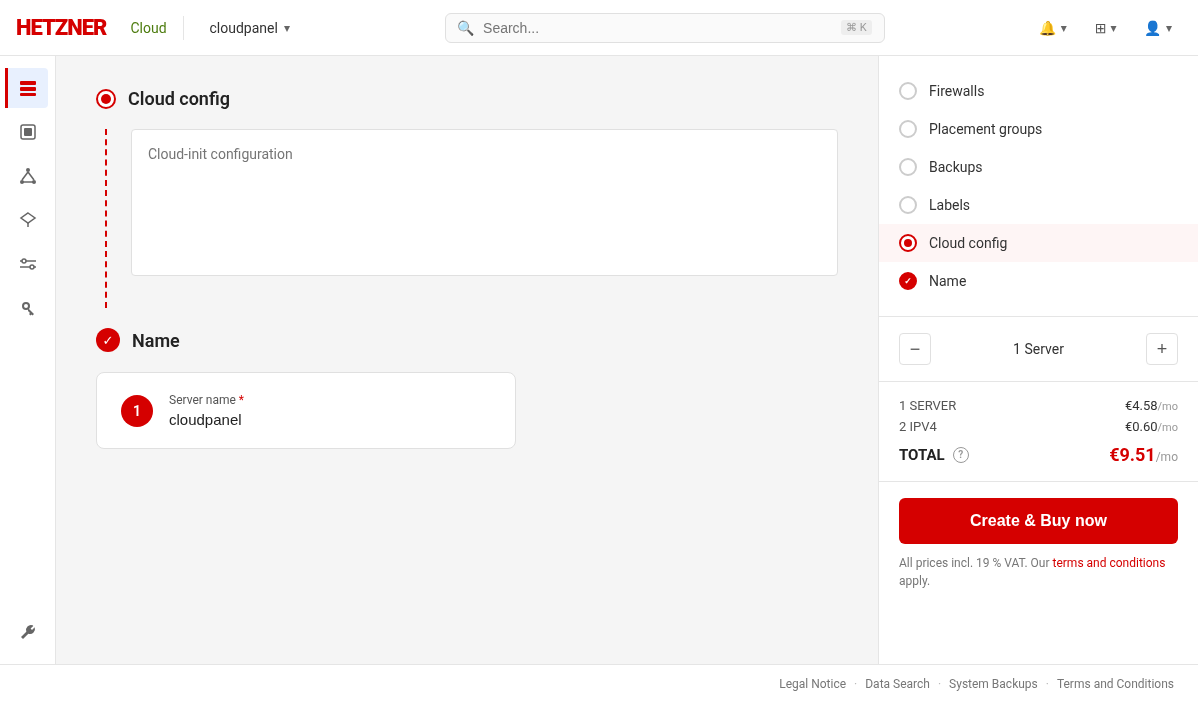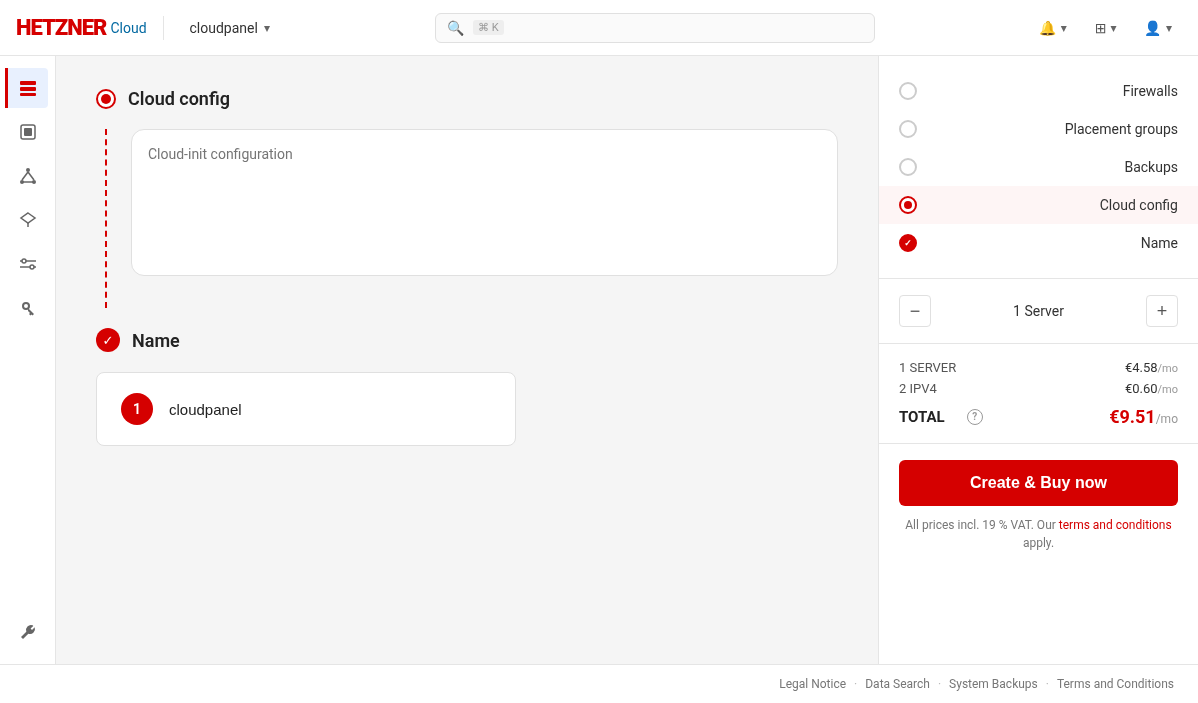--- a/index.html
+++ b/index.html
@@ -1,22 +1,22 @@
 <!DOCTYPE html>
 <html><head>
   <meta charset="utf-8">
   <style>
     * { box-sizing: border-box; margin: 0; padding: 0; }
     body { font-family: -apple-system, BlinkMacSystemFont, 'Segoe UI', Roboto, sans-serif; font-size: 14px; background: #f5f5f5; color: #333; display: flex; flex-direction: column; height: 100vh; overflow: hidden; }
 
     
     .topbar { display: flex; align-items: center; background: #fff; border-bottom: 1px solid #e5e5e5; height: 56px; padding: 0 16px; gap: 16px; flex-shrink: 0; }
-    .logo { display: flex; align-items: center; gap: 4px; }
+    .logo { display: flex; align-items: center; gap: 24px; }
     .logo-text { color: #d50000; font-size: 22px; font-weight: 900; letter-spacing: -1px; }
-    .logo-cloud { font-size: 14px; color: #0369a1; font-weight: 400; }
+    .logo-cloud { font-size: 14px; color: #4d7c0f; font-weight: 400; }
     .topbar-divider { width: 1px; height: 24px; background: #e5e5e5; }
     .project-selector { display: flex; align-items: center; gap: 6px; padding: 6px 10px; border-radius: 4px; cursor: pointer; font-size: 14px; color: #333; }
     .chevron-icon { color: #666; font-size: 12px; }
     .search-bar { flex: 1; max-width: 440px; margin-left: auto; }
     .search-input-wrap { display: flex; align-items: center; gap: 8px; border: 1px solid #e0e0e0; border-radius: 6px; padding: 6px 12px; background: #fafafa; }
     .search-input-wrap input { border: none; background: transparent; outline: none; flex: 1; font-size: 14px; color: #666; }
     .kbd { font-size: 11px; color: #999; background: #eee; border-radius: 3px; padding: 1px 5px; }
     .topbar-actions { display: flex; align-items: center; gap: 8px; margin-left: auto; }
     .action-btn { display: flex; align-items: center; gap: 4px; padding: 6px 10px; border-radius: 4px; cursor: pointer; color: #555; }
 
@@ -37,68 +37,68 @@
     .section-radio { width: 20px; height: 20px; border-radius: 50%; border: 2px solid #ccc; background: #fff; flex-shrink: 0; }
     .section-radio.active { border-color: #d50000; background: #fff; position: relative; }
     .section-radio.active::after { content: ''; position: absolute; top: 50%; left: 50%; transform: translate(-50%, -50%); width: 10px; height: 10px; border-radius: 50%; background: #d50000; }
     .section-title { font-size: 18px; font-weight: 600; color: #222; }
 
     .section-body { border-left: 2px dashed #d50000; margin-left: 9px; padding-left: 24px; padding-bottom: 32px; }
 
     .description { font-size: 14px; color: #555; line-height: 1.5; margin-bottom: 20px; }
     .learn-more { color: #d50000; text-decoration: none; }
 
-    .cloud-init-box { border: 1px solid #e0e0e0; border-radius: 13px; background: #fff; padding: 16px; min-height: 130px; }
+    .cloud-init-box { border: 1px solid #e0e0e0; border-radius: 4px; background: #fff; padding: 16px; min-height: 130px; }
     .cloud-init-box textarea { width: 100%; border: none; outline: none; resize: none; font-size: 14px; color: #999; background: transparent; min-height: 110px; font-family: inherit; }
 
     
     .name-section { margin-top: 20px; }
     .name-header { display: flex; align-items: center; gap: 12px; margin-bottom: 20px; }
     .checked-circle { width: 24px; height: 24px; border-radius: 50%; background: #d50000; display: flex; align-items: center; justify-content: center; color: white; font-size: 13px; flex-shrink: 0; }
 
     .server-name-card { display: flex; align-items: center; gap: 16px; background: #fff; border: 1px solid #e0e0e0; border-radius: 8px; padding: 20px 24px; max-width: 420px; }
     .server-number { width: 32px; height: 32px; border-radius: 50%; background: #d50000; color: white; display: flex; align-items: center; justify-content: center; font-size: 14px; font-weight: 600; flex-shrink: 0; }
     .server-name-field { flex: 1; }
     .server-name-label { font-size: 12px; color: #555; margin-bottom: 4px; }
     .required { color: #d50000; }
     .server-name-input { border: none; outline: none; font-size: 15px; color: #222; width: 100%; background: transparent; }
 
     
     .right-panel { width: 320px; flex-shrink: 0; background: #fff; border-left: 1px solid #e5e5e5; overflow-y: auto; }
     .right-panel-list { padding: 16px 0; border-bottom: 1px solid #e5e5e5; }
-    .panel-item { display: flex; align-items: center; gap: 12px; padding: 10px 20px; cursor: pointer; justify-content: space-between; }
+    .panel-item { display: flex; align-items: center; gap: 12px; padding: 10px 20px; cursor: pointer; }
     .panel-item.active { background: #fef5f5; }
     .panel-radio { width: 18px; height: 18px; border-radius: 50%; border: 2px solid #ccc; background: #fff; flex-shrink: 0; position: relative; }
     .panel-radio.selected { border-color: #d50000; }
     .panel-radio.selected::after { content: ''; position: absolute; top: 50%; left: 50%; transform: translate(-50%, -50%); width: 8px; height: 8px; border-radius: 50%; background: #d50000; }
     .panel-radio.checked-filled { border-color: #d50000; background: #d50000; }
     .panel-radio.checked-filled::after { content: '✓'; position: absolute; top: 50%; left: 50%; transform: translate(-50%, -50%); color: white; font-size: 9px; font-weight: bold; }
     .panel-label { font-size: 14px; color: #333; }
 
     
     .server-count { display: flex; align-items: center; justify-content: space-between; padding: 16px 20px; border-bottom: 1px solid #e5e5e5; }
     .count-btn { width: 32px; height: 32px; border: 1px solid #e0e0e0; border-radius: 4px; background: #fff; cursor: pointer; display: flex; align-items: center; justify-content: center; font-size: 18px; color: #555; }
     .count-value { font-size: 14px; color: #333; }
 
     
     .pricing { padding: 16px 20px; border-bottom: 1px solid #e5e5e5; }
     .price-row { display: flex; justify-content: space-between; align-items: center; margin-bottom: 6px; }
     .price-label { font-size: 13px; color: #555; }
     .price-value { font-size: 13px; color: #333; }
     .price-value .per-mo { font-size: 11px; color: #999; }
     .price-total { display: flex; justify-content: space-between; align-items: center; margin-top: 10px; }
-    .total-label { font-size: 15px; font-weight: 700; color: #222; display: flex; align-items: center; gap: 22px; }
+    .total-label { font-size: 15px; font-weight: 700; color: #222; display: flex; align-items: center; gap: 8px; }
     .help-icon { width: 16px; height: 16px; border-radius: 50%; border: 1px solid #999; display: flex; align-items: center; justify-content: center; font-size: 10px; color: #999; cursor: pointer; }
     .total-price { font-size: 18px; font-weight: 700; color: #d50000; }
     .total-price .per-mo { font-size: 12px; color: #999; font-weight: 400; }
 
     
     .cta-section { padding: 16px 20px; }
     .create-btn { width: 100%; background: #d50000; color: white; border: none; border-radius: 6px; padding: 14px; font-size: 16px; font-weight: 600; cursor: pointer; transition: background 0.15s; }
-    .vat-note { font-size: 12px; color: #777; text-align: center; margin-top: 10px; line-height: 1.5; }
+    .vat-note { font-size: 12px; color: #777; margin-top: 10px; line-height: 1.5; }
     .vat-link { color: #d50000; text-decoration: none; }
 
     
     .footer { border-top: 1px solid #e5e5e5; padding: 12px 24px; background: #fff; display: flex; justify-content: flex-end; gap: 8px; font-size: 12px; color: #777; flex-shrink: 0; }
     .footer a { color: #777; text-decoration: none; }
     .footer-dot { color: #bbb; }
   </style>
 </head>
 <body>
 
@@ -108,20 +108,21 @@
     <span class="logo-cloud">Cloud</span>
   </div>
   <div class="topbar-divider"></div>
   <div class="project-selector">
     <span>cloudpanel</span>
     <span class="chevron-icon">▾</span>
   </div>
   <div class="search-bar">
     <div class="search-input-wrap">
       <span>🔍</span>
+      <input type="text" placeholder="Search..." style="">
       <span class="kbd">⌘ K</span>
     </div>
   </div>
   <div class="topbar-actions">
     <div class="action-btn">
       <span>🔔</span>
       <span class="chevron-icon">▾</span>
     </div>
     <div class="action-btn">
       <span>⊞</span>
@@ -203,20 +204,24 @@
 
     <div class="name-section">
       <div class="name-header">
         <div class="checked-circle">✓</div>
         <span class="section-title">Name</span>
       </div>
 
       <div class="server-name-card">
         <div class="server-number">1</div>
         <div class="server-name-field">
+          <div class="server-name-label">
+            <span>Server name</span>
+            <span class="required"> *</span>
+          </div>
           <input class="server-name-input" type="text" value="cloudpanel" style="">
         </div>
       </div>
     </div>
   </div>
 
   <div class="right-panel">
     <div class="right-panel-list">
 
       <div class="panel-item">
@@ -227,20 +232,24 @@
       <div class="panel-item">
         <div class="panel-radio"></div>
         <span class="panel-label">Placement groups</span>
       </div>
 
       <div class="panel-item">
         <div class="panel-radio"></div>
         <span class="panel-label">Backups</span>
       </div>
 
+      <div class="panel-item">
+        <div class="panel-radio"></div>
+        <span class="panel-label">Labels</span>
+      </div>
 
       <div class="panel-item active">
         <div class="panel-radio selected"></div>
         <span class="panel-label">Cloud config</span>
       </div>
 
       <div class="panel-item">
         <div class="panel-radio checked-filled"></div>
         <span class="panel-label">Name</span>
       </div>

